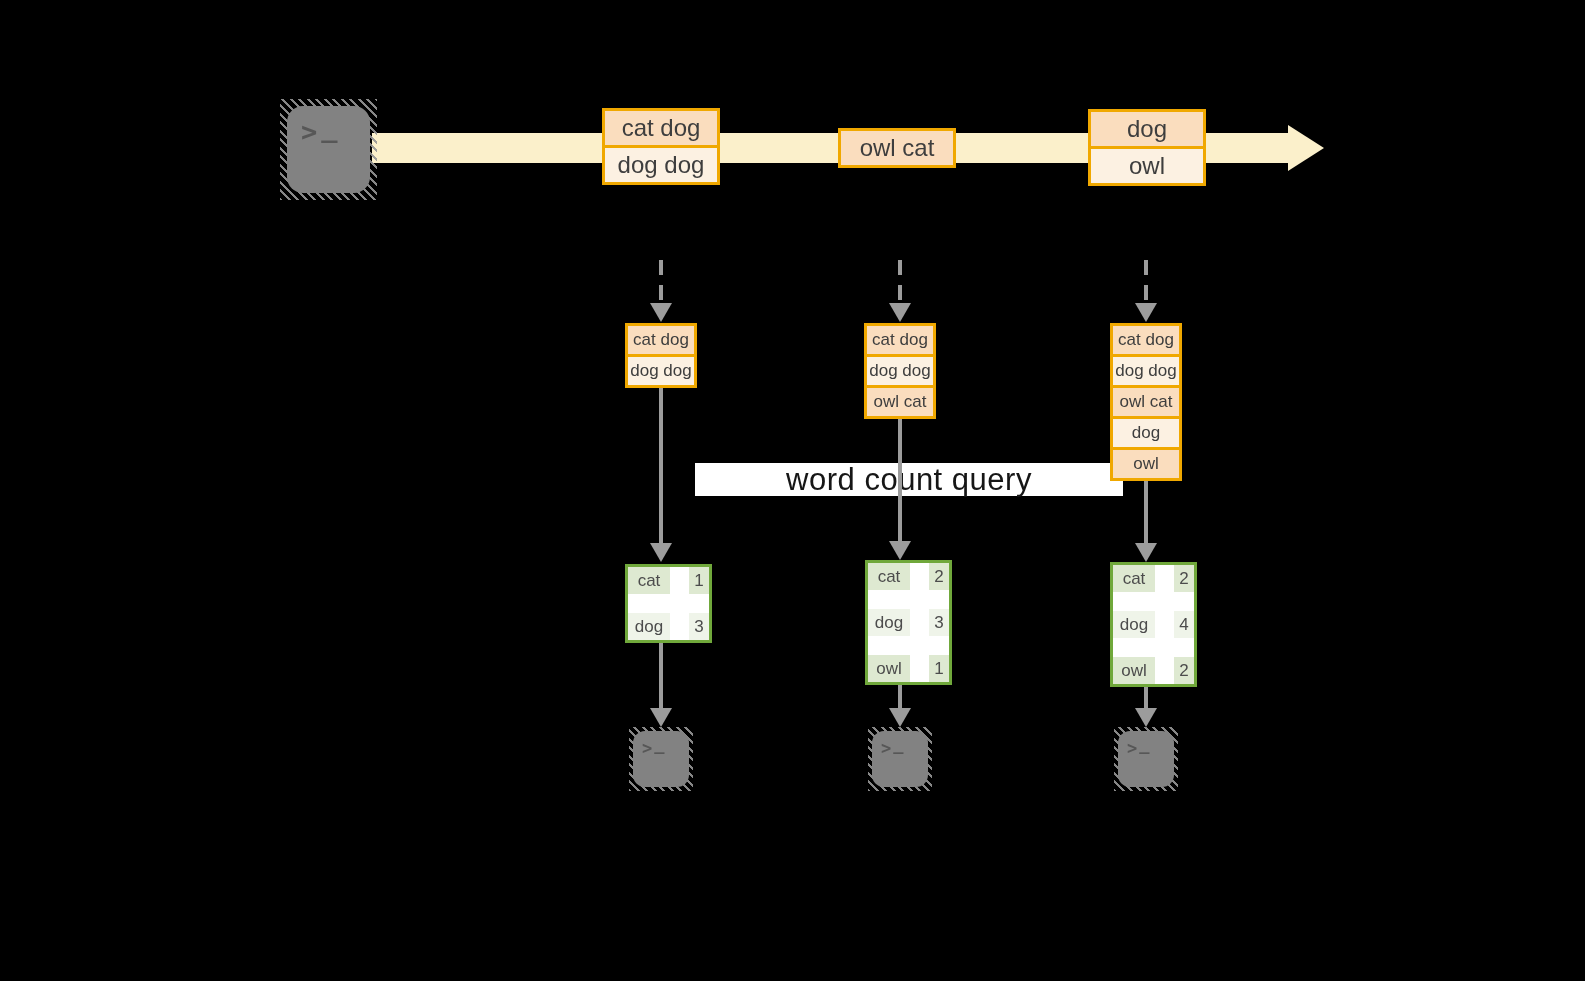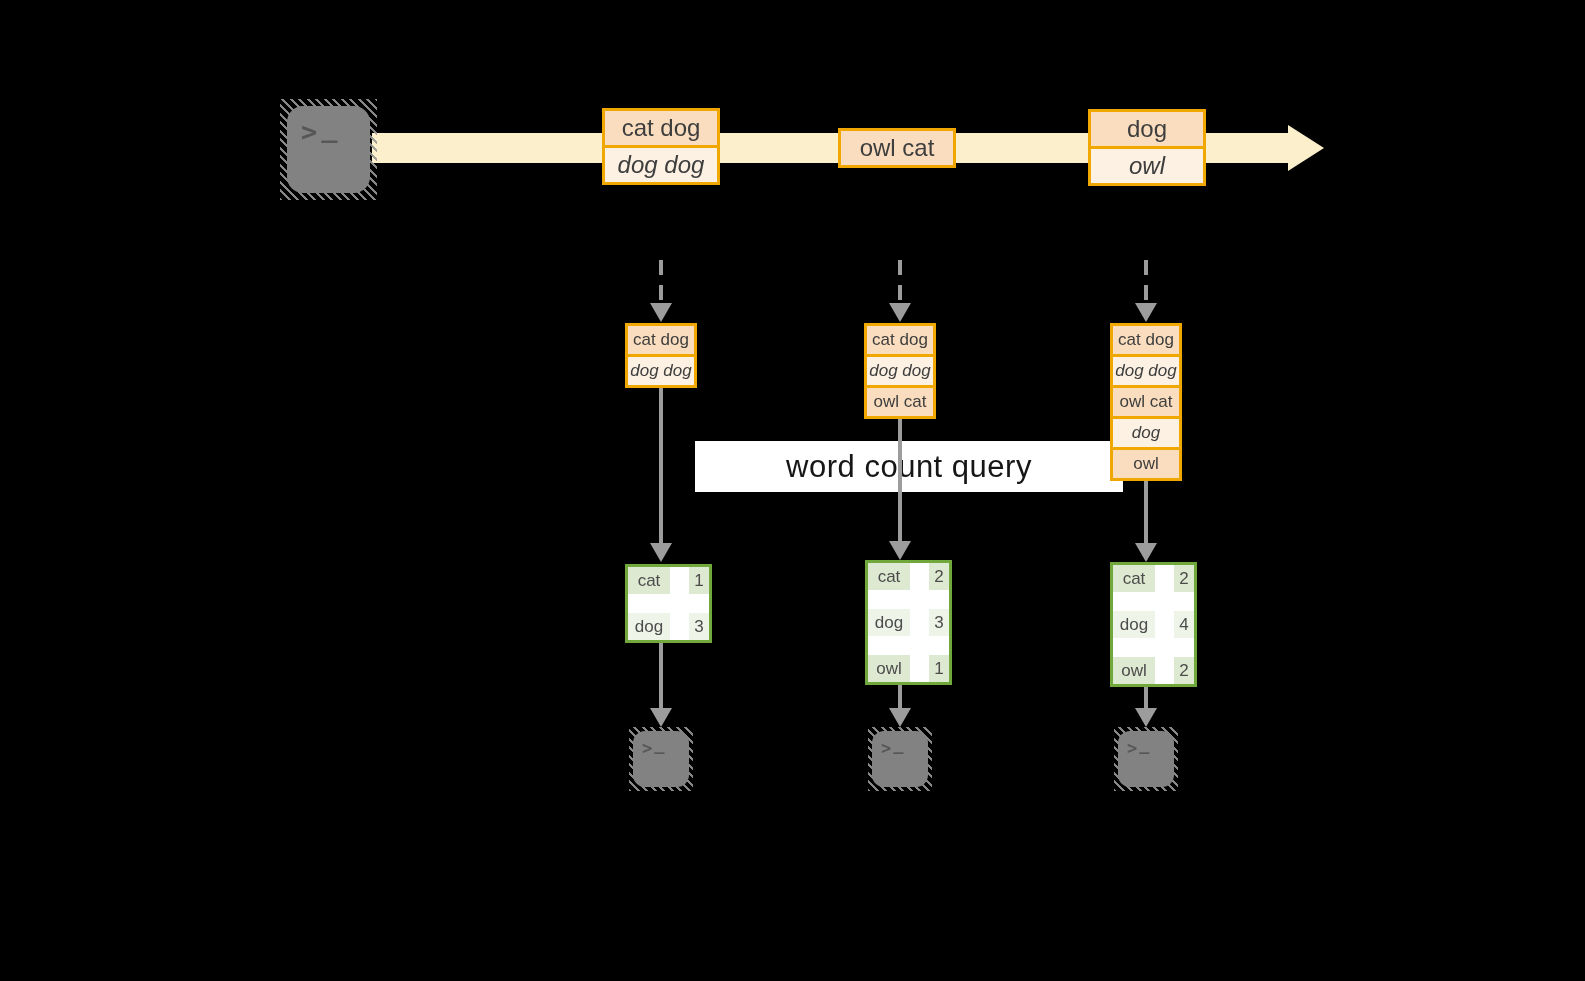--- a/index.html
+++ b/index.html
@@ -24,34 +24,34 @@
   .term-sink .term-inner{inset:4px;border-radius:12px;}
   .glyph{position:absolute;color:#575757;font-family:"DejaVu Sans Mono",monospace;font-weight:700;}
   .term-src .glyph{left:14px;top:10px;font-size:27px;letter-spacing:4px;}
   .term-sink .glyph{left:9px;top:7px;font-size:17px;letter-spacing:2px;}
   .glyph .us{position:relative;top:-4px;}
   
   .obox{position:absolute;z-index:3;border:3px solid var(--accent-orange,#F0A800);
     background:var(--accent-orange,#F0A800);display:flex;flex-direction:column;gap:3px;}
   .obox .row{text-align:center;color:#3e3e3e;}
   .fill-a{background:var(--fill-peach-dark,#FADDBE);}
-  .fill-b{background:var(--fill-peach-light,#FCF1E2);font-style:italic;}
+  .fill-b{background:var(--fill-peach-light,#FCF1E2);}
   .msg{width:112px;}
   .msg .row{height:34px;line-height:34px;font-size:24px;}
   .state{width:66px;}
   .state .row{height:28px;line-height:28px;font-size:17px;}
   
   .varrow{position:absolute;display:flex;flex-direction:column;align-items:center;z-index:2;width:22px;}
   .varrow .line{width:4px;}
   .varrow.dashed .line{background:repeating-linear-gradient(180deg,var(--arrow-gray,#9C9C9C) 0 15px,transparent 15px 25px);}
   .varrow.solid .line{background:var(--arrow-gray,#9C9C9C);}
   .varrow .head{width:0;height:0;border-left:11px solid transparent;border-right:11px solid transparent;
     border-top:19px solid var(--arrow-gray,#9C9C9C);}
   
-  .query-band{position:absolute;left:695px;top:441px;width:428px;height:51px;z-index:1;
+  .query-band{position:absolute;left:695px;top:463px;width:428px;height:33px;z-index:1;
     background:var(--label-bg,#FFFFFF);display:flex;align-items:center;justify-content:center;text-align:center;}
   .query-band span{font-size:31px;color:var(--label-text,#161616);letter-spacing:.5px;}
   
   .gtable{position:absolute;z-index:3;border:3px solid var(--accent-green,#70A83B);background:#fff;
     display:grid;grid-template-columns:42px 20px;gap:19px;}
   .gtable .cell{height:27px;line-height:27px;text-align:center;font-size:17px;color:#4c4c4c;}
   .row-a{background:var(--fill-green-dark,#DEE9D1);}
   .row-b{background:var(--fill-green-light,#EFF4E9);}
 </style>
 </head>

